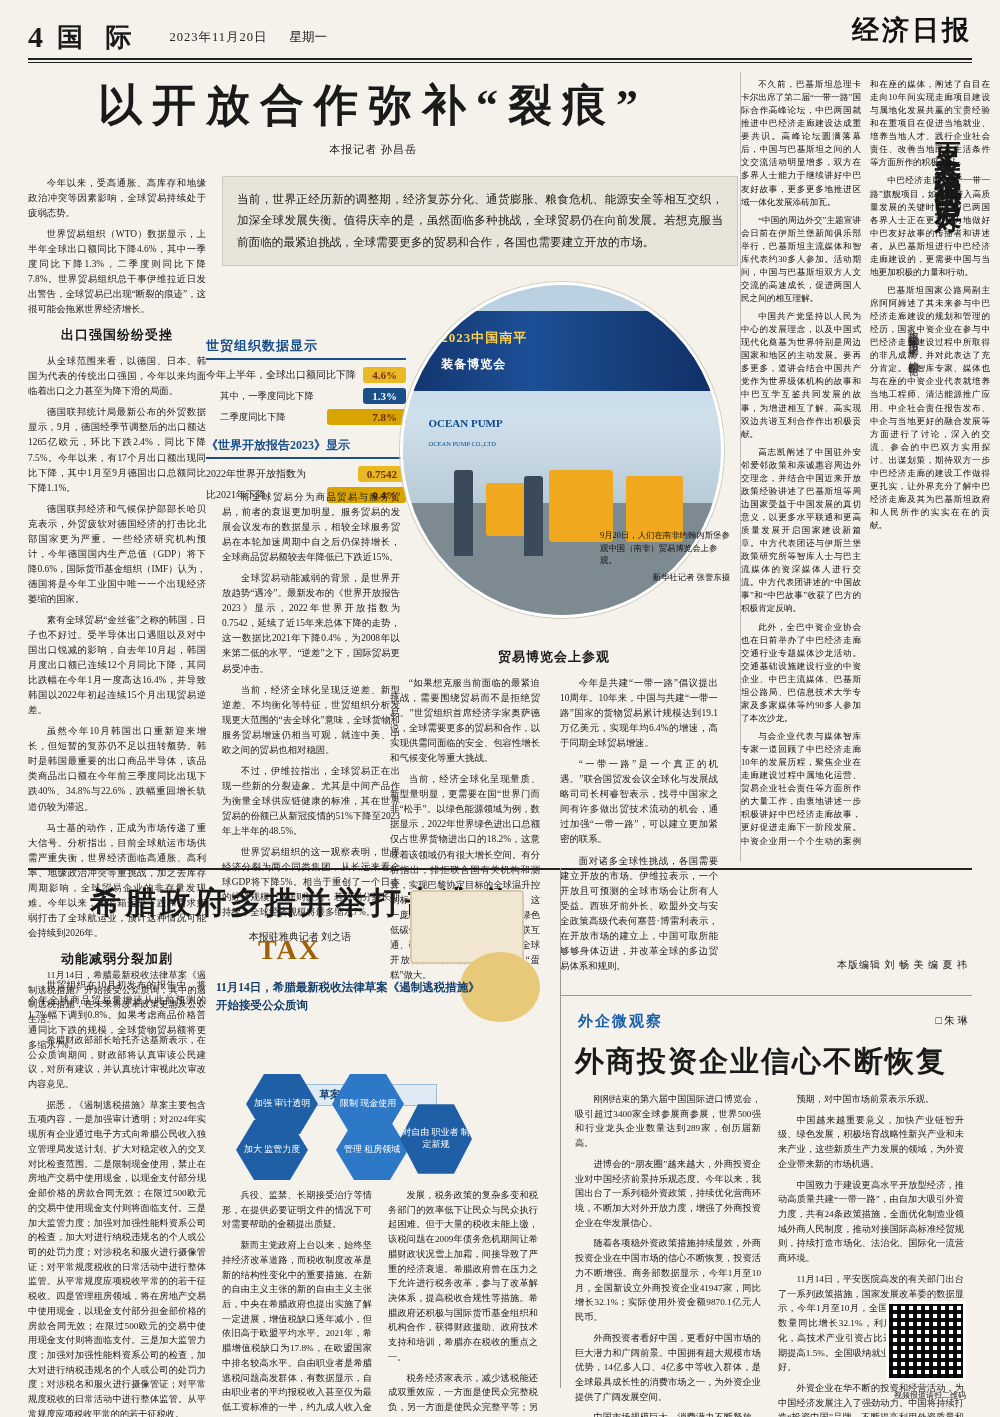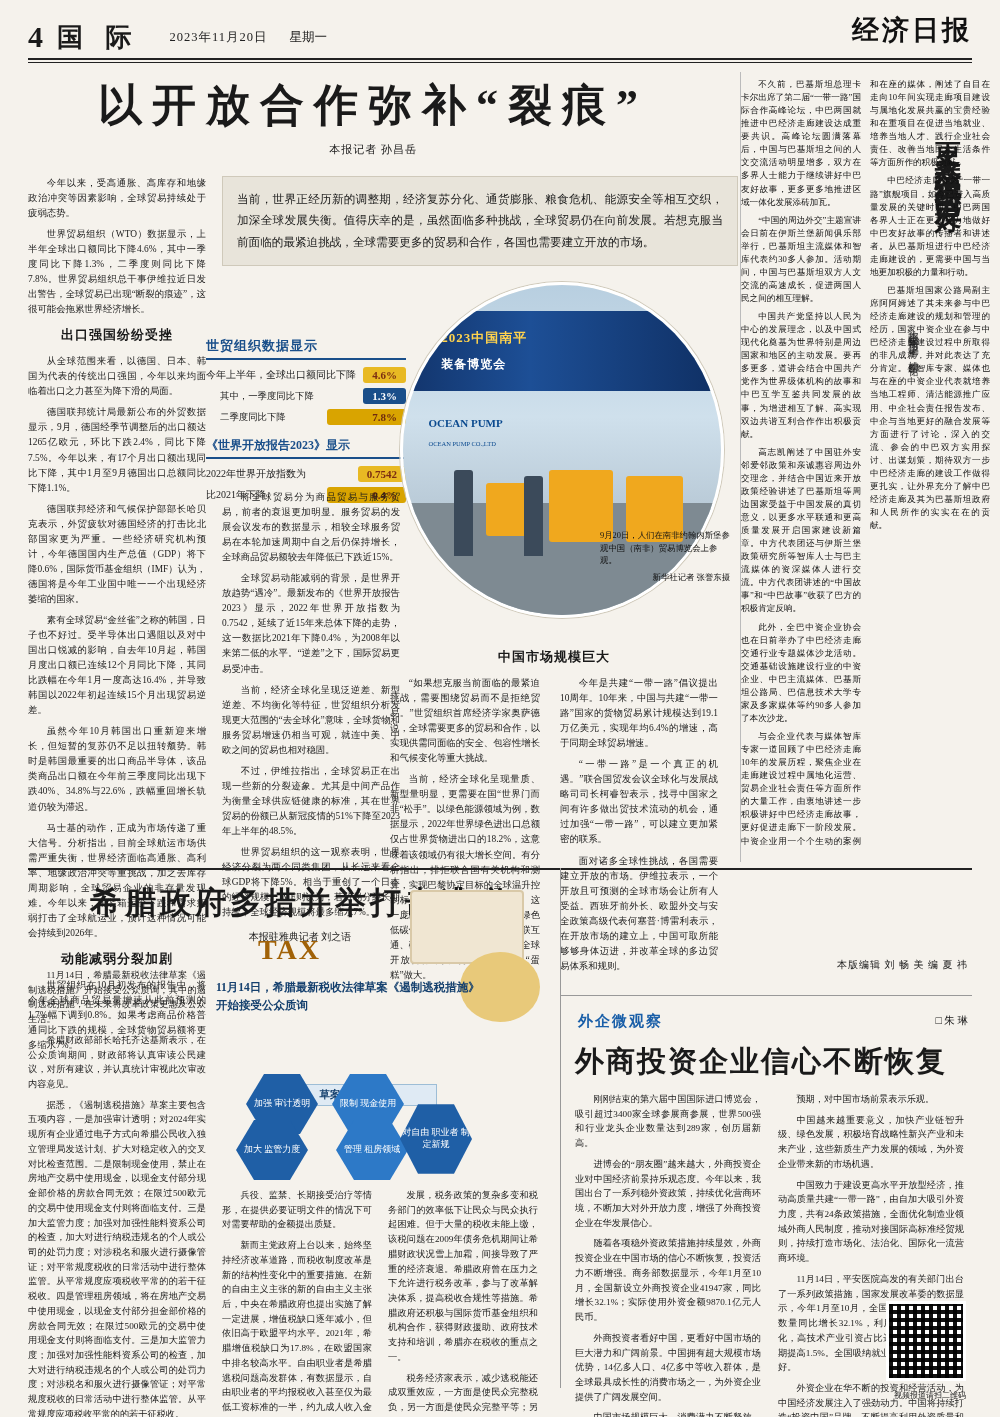--- a/index.html
+++ b/index.html
@@ -217,21 +217,21 @@
   </div>
 
   <div class="col" id="c2">
     <p>将全球贸易分为商品贸易与服务贸易，前者的衰退更加明显。服务贸易的发展会议发布的数据显示，相较全球服务贸易在本轮加速周期中自之后仍保持增长，全球商品贸易额较去年降低已下跌近15%。</p>
     <p>全球贸易动能减弱的背景，是世界开放趋势“遇冷”。最新发布的《世界开放报告2023》显示，2022年世界开放指数为0.7542，延续了近15年来总体下降的走势，这一数据比2021年下降0.4%，为2008年以来第二低的水平。“逆差”之下，国际贸易更易受冲击。</p>
     <p>当前，经济全球化呈现泛逆差、新型逆差、不均衡化等特征，世贸组织分析发现更大范围的“去全球化”意味，全球货物和服务贸易增速仍相当可观，就连中美、中欧之间的贸易也相对稳固。</p>
     <p>不过，伊维拉指出，全球贸易正在出现一些新的分裂迹象。尤其是中间产品作为衡量全球供应链健康的标准，其在世界贸易的份额已从新冠疫情的51%下降至2023年上半年的48.5%。</p>
     <p>世界贸易组织的这一观察表明，世界经济分裂为两个同类集团，从长远来看全球GDP将下降5%。相当于重创了一个日本的经济规模。IMF则认为，若贸易分裂长期持续，全球经济规模将最多缩水7%。</p>
   </div>
 
-  <div style="position:absolute;left:390px;top:648px;width:328px;text-align:center;font-size:13px;font-weight:bold;letter-spacing:1px;">中国市场规模巨大</div>
+  <div style="position:absolute;left:390px;top:648px;width:328px;text-align:center;font-size:13px;font-weight:bold;letter-spacing:1px;">贸易博览会上参观</div>
 
   <div class="col" id="c5">
     <p>“如果想克服当前面临的最紧迫挑战，需要围绕贸易而不是拒绝贸易。”世贸组织首席经济学家奥萨德说，全球需要更多的贸易和合作，以实现供需同面临的安全、包容性增长和气候变化等重大挑战。</p>
     <p>当前，经济全球化呈现量质、新型量明显，更需要在国“世界门而非“松手”。以绿色能源领域为例，数据显示，2022年世界绿色进出口总额仅占世界货物进出口的18.2%，这意味着该领域仍有很大增长空间。有分析指出，排拒联合国有关机构和测算，实现巴黎协定目标的全球温升控制标，需要因人近100万亿美元。这一庞巨量业他那一国所能承担，绿色低碳供应链的构建、碳市场的互联互通、碳税政策的协调等，都需要全球开放合作，共同把全球市场的“蛋糕”做大。</p>
   </div>
   <div class="col" id="c6">
     <p>今年是共建“一带一路”倡议提出10周年。10年来，中国与共建“一带一路”国家的货物贸易累计规模达到19.1万亿美元，实现年均6.4%的增速，高于同期全球贸易增速。</p>
     <p>“一带一路”是一个真正的机遇。”联合国贸发会议全球化与发展战略司司长柯睿智表示，找寻中国家之间有许多做出贸技术流动的机会，通过加强“一带一路”，可以建立更加紧密的联系。</p>
     <p>面对诸多全球性挑战，各国需要建立开放的市场。伊维拉表示，一个开放且可预测的全球市场会让所有人受益。西班牙前外长、欧盟外交与安全政策高级代表何塞普·博雷利表示，在开放市场的建立上，中国可取所能够够身体迈进，并改革全球的多边贸易体系和规则。</p>
   </div>

